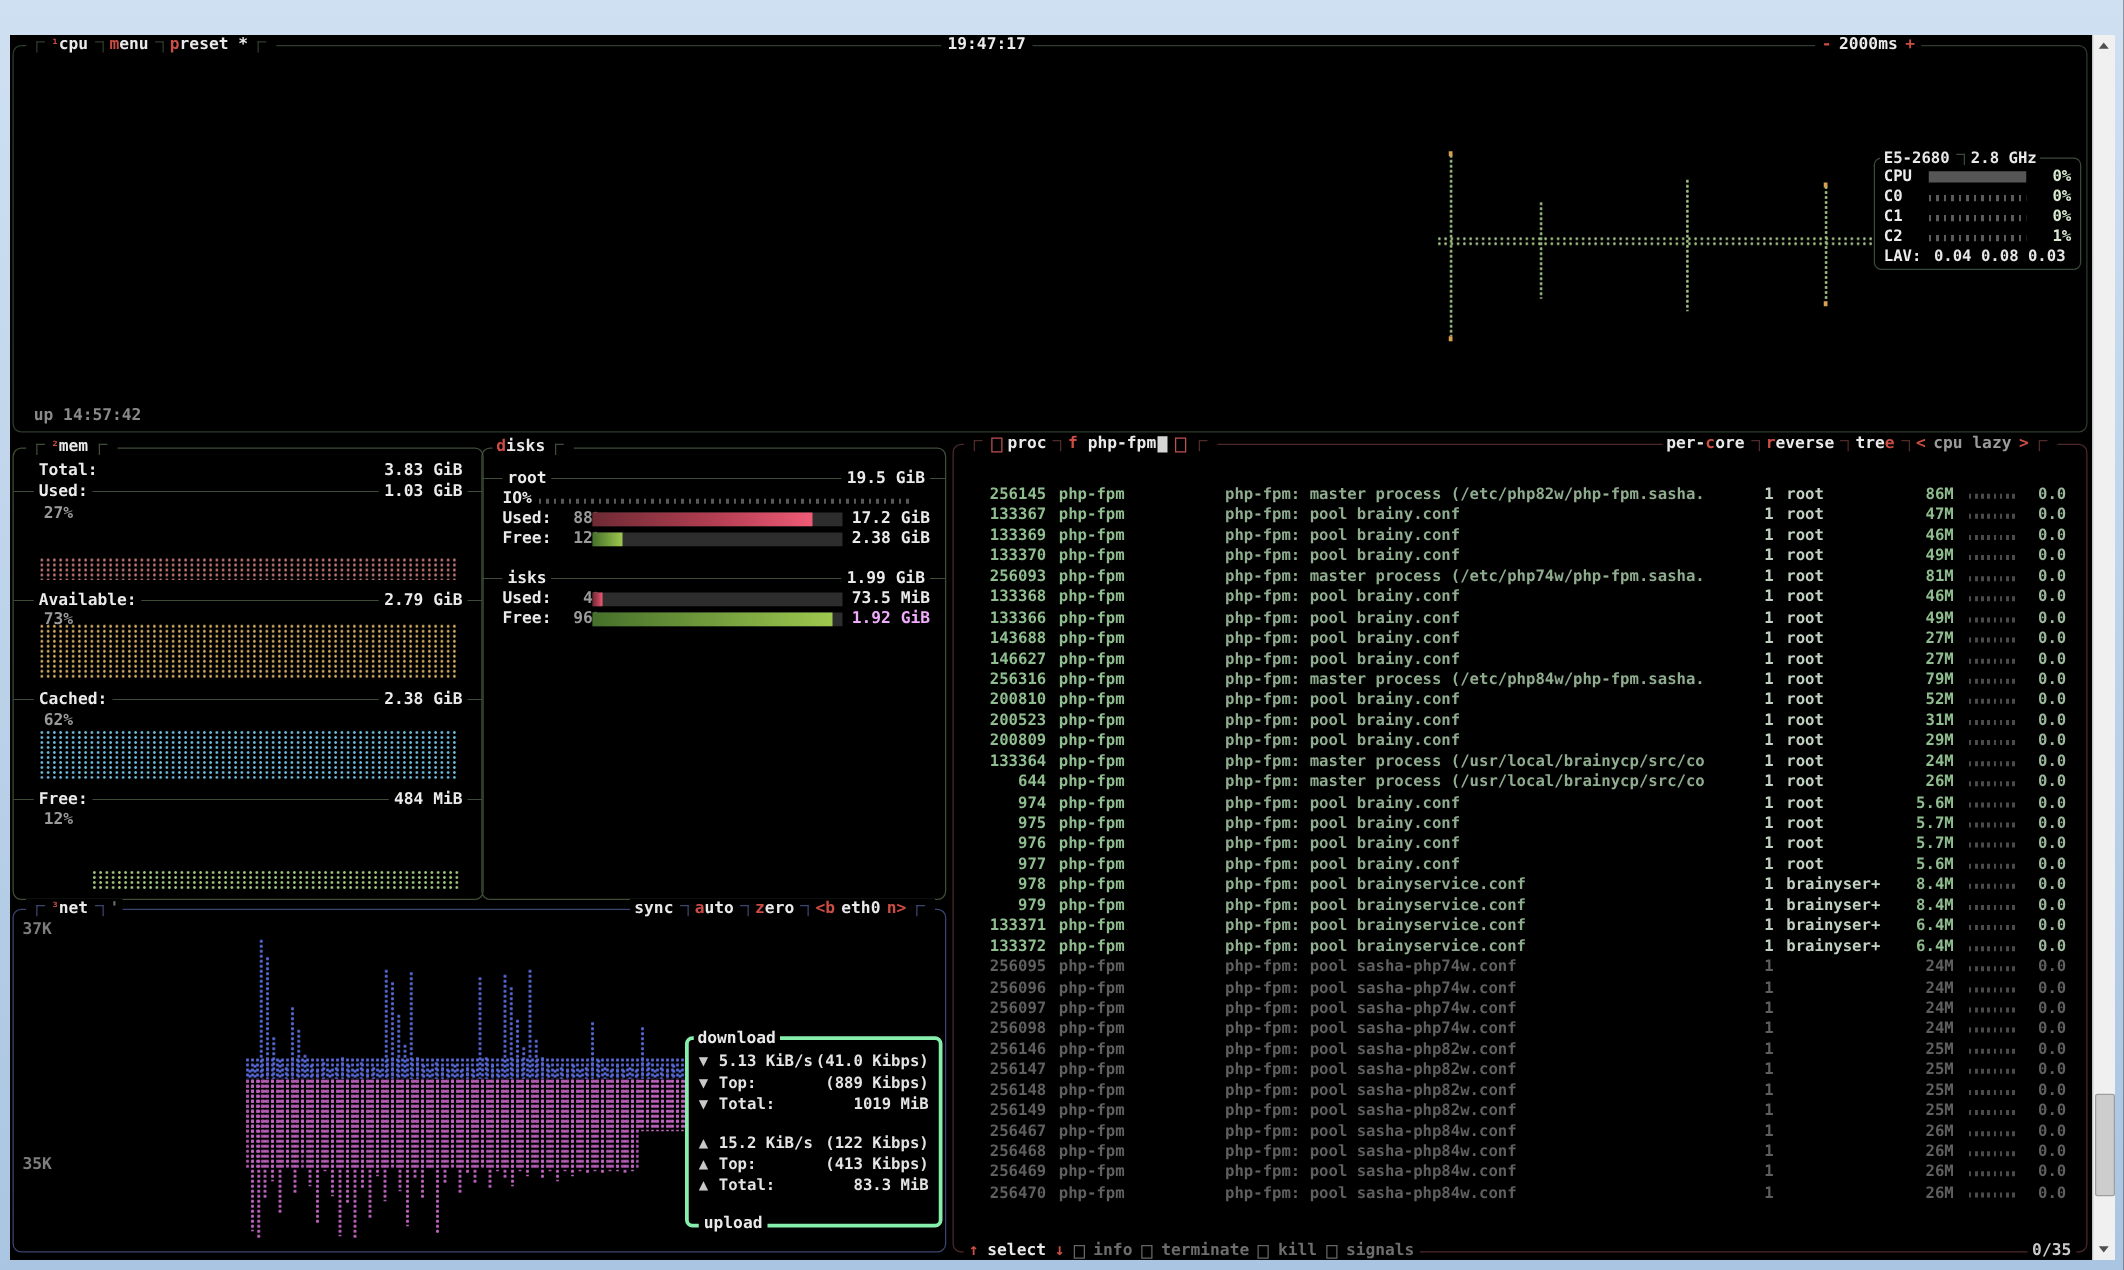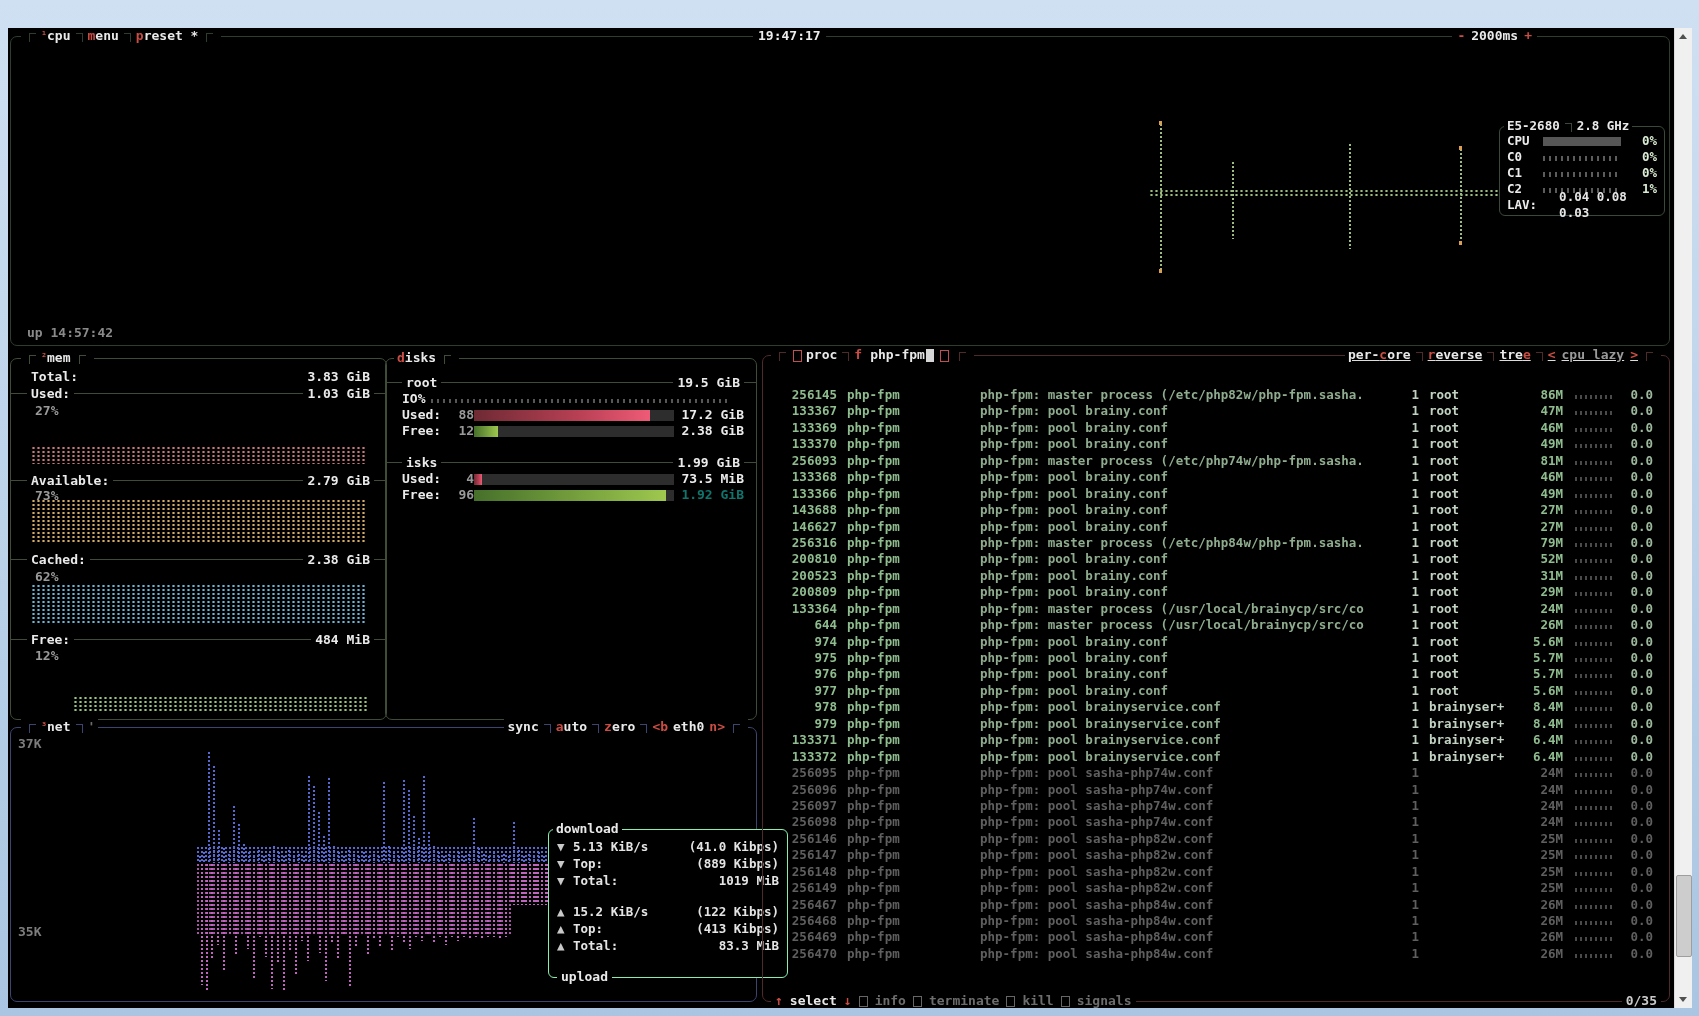--- a/index.html
+++ b/index.html
@@ -65,21 +65,21 @@
   .dkrow .pct{position:absolute;left:62px;width:34px;text-align:right;color:#9a9a9a;}
   .dbar{position:absolute;left:88px;top:3px;width:200px;height:11px;background:#2d2d2d;}
   .dbar .fill{position:absolute;left:0;top:0;bottom:0;}
   .fill.used{background:linear-gradient(90deg,#6e2a33,#b94055 60%,#ef5b76);}
   .fill.free{background:linear-gradient(90deg,#46702a,#9ec84e);}
   .iodots{position:absolute;left:45px;right:28px;top:8px;height:4px;
     background-image:repeating-linear-gradient(90deg,#575757 0 2px,transparent 2px 6px);}
   
   .net-box{--bc:#3c4470;left:2px;top:699px;width:745px;height:273px;}
   .scale{position:absolute;left:7px;color:#7d7d7d;}
-  .nstat{position:absolute;left:537px;top:101px;width:200px;height:147px;border:1px solid #86efac;border-radius:6px;background:#000;padding-left:38px;}
+  .nstat{position:absolute;left:537px;top:101px;width:200px;height:147px;border:3px solid #86efac;border-radius:6px;background:#000;}
   .nstat .btitle{left:4px;}
   .nstat .bfoot{position:absolute;bottom:-8px;left:8px;background:#000;padding:0 4px;}
   .nrow{display:flex;align-items:center;height:17px;padding:0 8px;font-size:12.5px;color:#e4e4e4;}
   .nrow .arr{width:16px;color:#c9c9c9;}
   .nrow .t1{flex:1;}
   .nrow .t2{text-align:right;}
   
   .proc-box{--bc:#4e2a2a;left:754px;top:327px;width:906px;height:645px;}
   .phead{position:absolute;left:0;right:0;top:14px;height:16px;color:#ececec;font-size:12.5px;}
   .prows{position:absolute;left:0;right:0;top:31px;}
@@ -168,21 +168,21 @@
               <span class="meter dotld"></span>
               <span class="val">0%</span>
             </div>
             <div class="crow">
               <span class="lab">C2</span>
               <span class="meter dotld"></span>
               <span class="val">1%</span>
             </div>
             <div class="crow">
               <span style="color: rgb(236, 236, 236);">LAV:</span>
-              <span style="margin-left: 22px; color: rgb(230, 230, 230);">0.04 0.08 0.03</span>
+              <span style="margin-left: 10px; color: rgb(230, 230, 230);">0.04 0.08 0.03</span>
             </div>
           </div>
       </div>
 
       <div class="uptime">up 14:57:42</div>
     </div>
 
     <div class="box mem-box">
       <div class="btitle" style="left:10px;">
         <span class="hookl"></span>
@@ -272,21 +272,21 @@
               <span class="fill used" style="width: 4%;"></span>
             </span>
             <span style="position: absolute; right: 12px; color: rgb(234, 234, 234);">73.5 MiB</span>
           </div>
           <div class="dkrow" style="top: 128px;">
             <span class="lab">Free:</span>
             <span class="pct">96%</span>
             <span class="dbar">
               <span class="fill free" style="width: 96%;"></span>
             </span>
-            <span style="position: absolute; right: 12px; color: #0f766e;">1.92 GiB</span>
+            <span style="position: absolute; right: 12px; color: #f0abfc;">1.92 GiB</span>
           </div>
         </div>
     </div>
 
     <div class="box net-box">
       <div class="btitle" style="left:10px;">
         <span class="hookl"></span>
         <span class="sup">³</span>
         <span class="wt">net</span>
         <span class="hook"></span>
@@ -489,21 +489,21 @@
         <span class="hookl"></span>
         <span class="tofu"></span>
         <span class="wt">proc</span>
         <span class="hook"></span>
         <span><span class="red">f</span></span>
         <span class="wt" style="margin-left:8px;">php-fpm</span>
         <span class="cursor"></span>
         <span class="tofu" style="margin-left:6px;"></span>
         <span class="hookl" style="margin-left:6px;"></span>
       </div>
-      <div class="btitle" style="right:8px;text-decoration:underline;">
+      <div class="btitle" style="right:23px;">
         <span><span class="wt">per-</span><span class="red">c</span><span class="wt">ore</span></span>
         <span class="hook"></span>
         <span><span class="red">r</span><span class="wt">everse</span></span>
         <span class="hook"></span>
         <span><span class="wt">tre</span><span class="red">e</span></span>
         <span class="hook"></span>
         <span class="red">&lt;</span>
         <span class="gry" style="margin:0 6px;">cpu lazy</span>
         <span class="red">&gt;</span>
         <span class="hookl" style="margin-left:8px;"></span>

